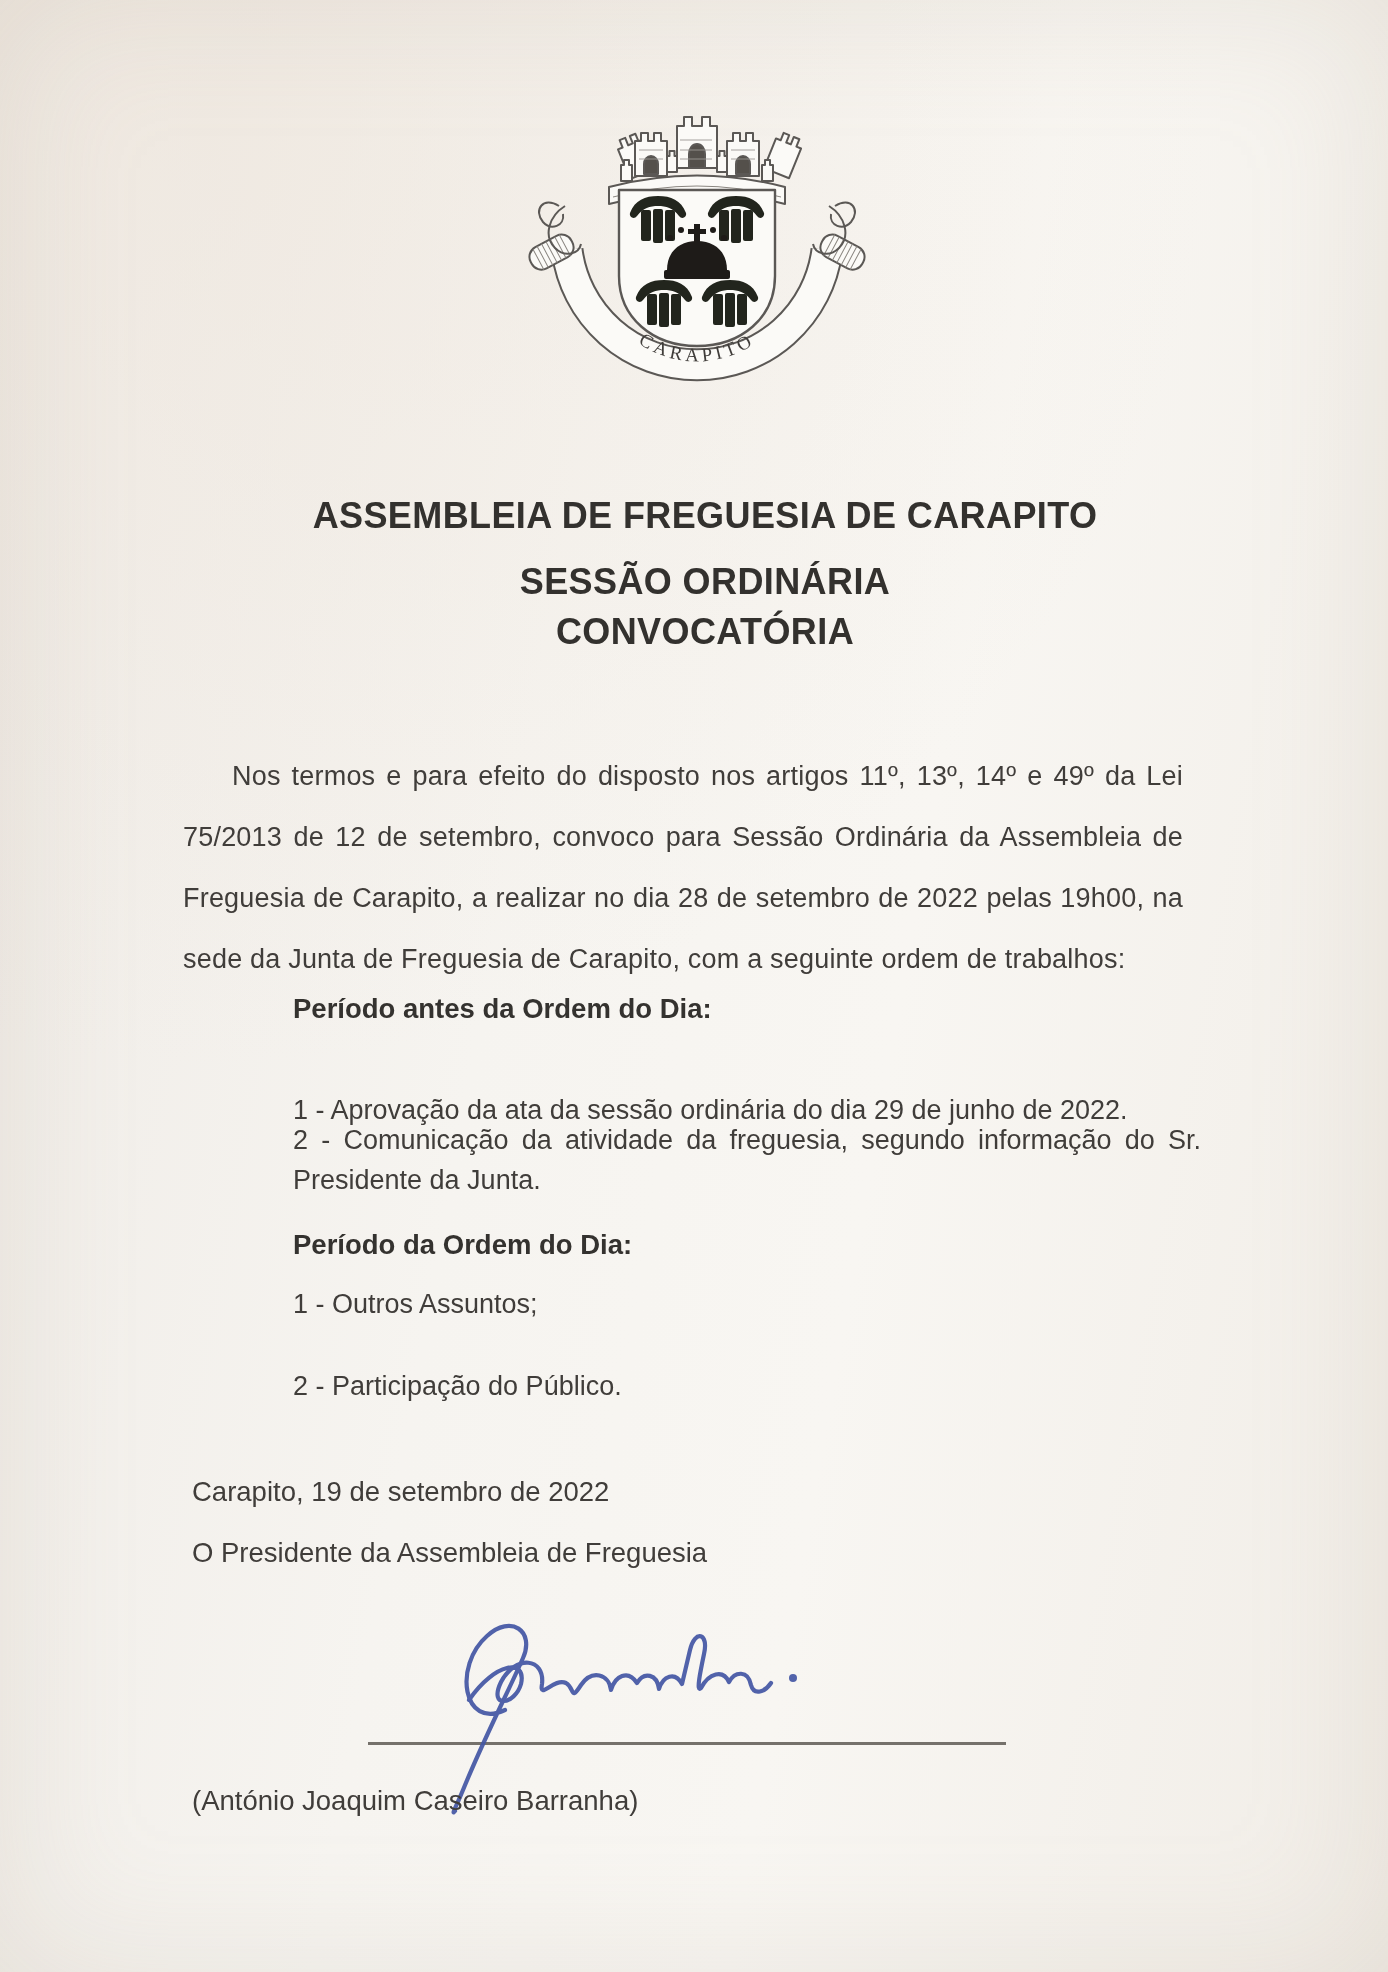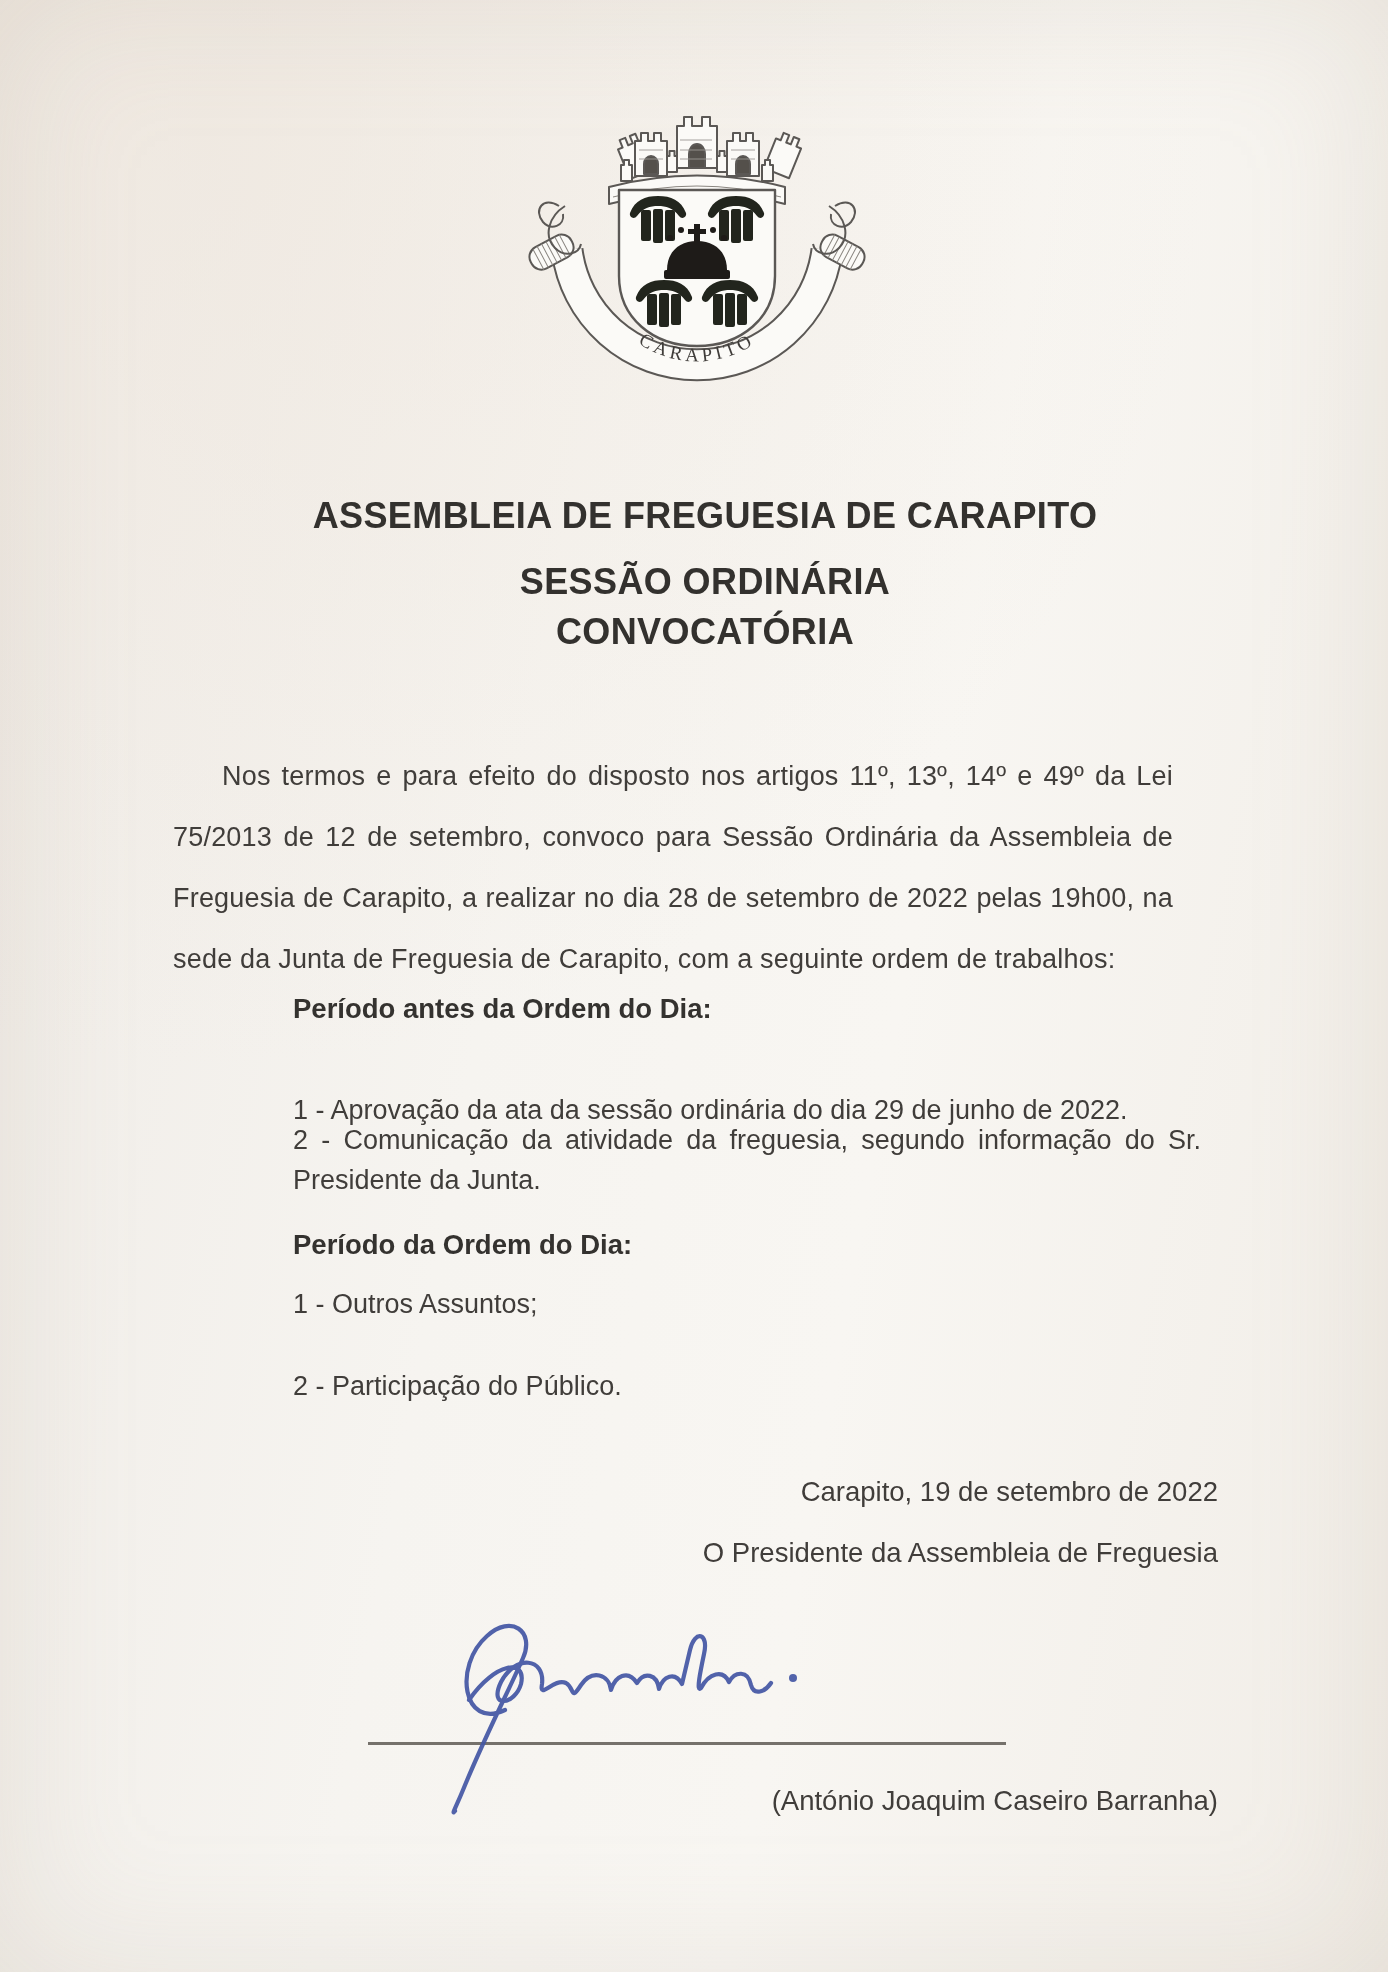--- a/index.html
+++ b/index.html
@@ -18,35 +18,35 @@
   .abs{position:absolute;}
   .titles{left:192px;top:470px;width:1026px;}
   .title-line{
     position:absolute;left:0;width:100%;
     text-align:center;font-weight:700;
     font-size:36px;line-height:44px;
     color:#33312e;letter-spacing:0.4px;
   }
   .t1{top:0;margin-top:24px;} .t2{top:70px;margin-top:20px;} .t3{top:140px;}
   .body-par{
-    left:173px;top:746px;width:1000px;
+    left:183px;top:746px;width:1000px;
     font-size:27px;line-height:61px;
     text-align:justify;text-indent:49px;
     letter-spacing:0.2px;
   }
   .agenda-entry{
     left:293px;width:908px;
     font-size:27px;line-height:40px;
     text-align:justify;
   }
   .agenda-head{font-weight:700;color:#34322f;font-size:27.5px;}
   .e1{top:989px;} .e2{top:1090px;} .e3{top:1120px;}
   .e4{top:1225px;} .e5{top:1284px;} .e6{top:1350px;margin-top:16px;}
   .closing-line{
-    left:192px;width:1026px;text-align:right;
+    left:192px;width:1026px;text-align:left;
     font-size:27.5px;line-height:40px;
   }
   .dateline{top:1472px;}
   .signer-title{top:1533px;}
   .signer-name{top:1781px;}
   .sig-underline{
     left:368px;top:1742px;width:638px;height:3px;
     background:#5e5954;opacity:0.85;
   }
   .sig-svg{left:345px;top:1598px;}

